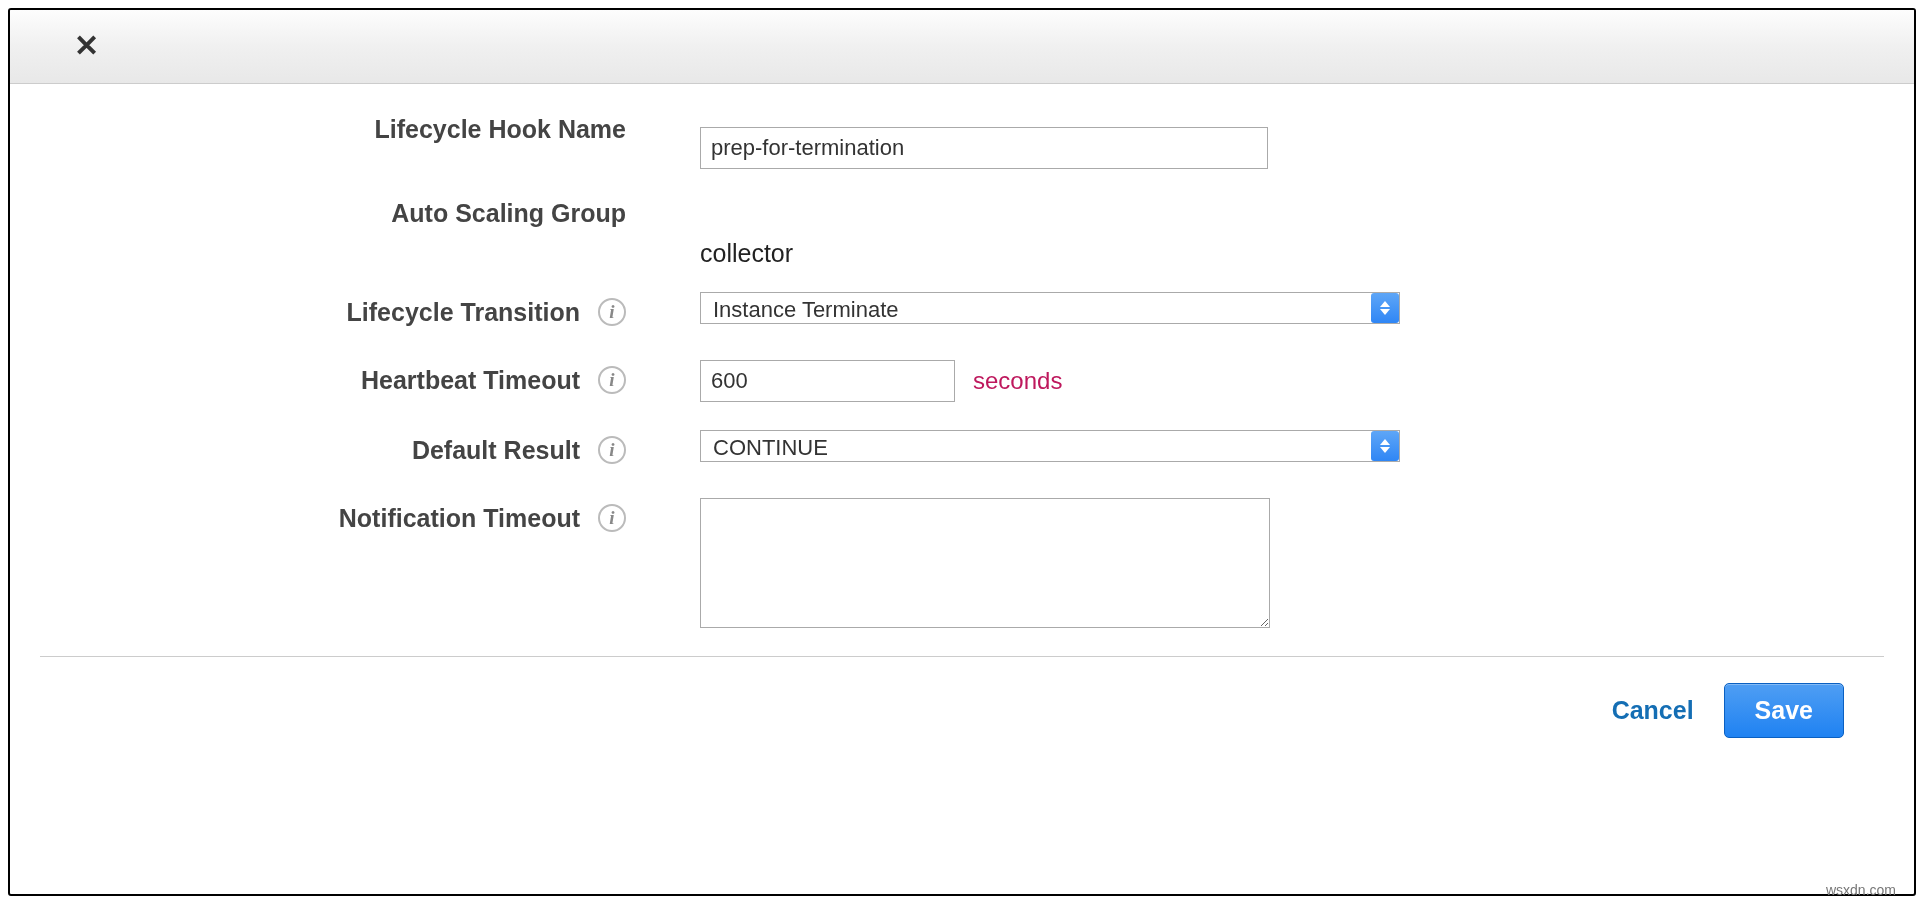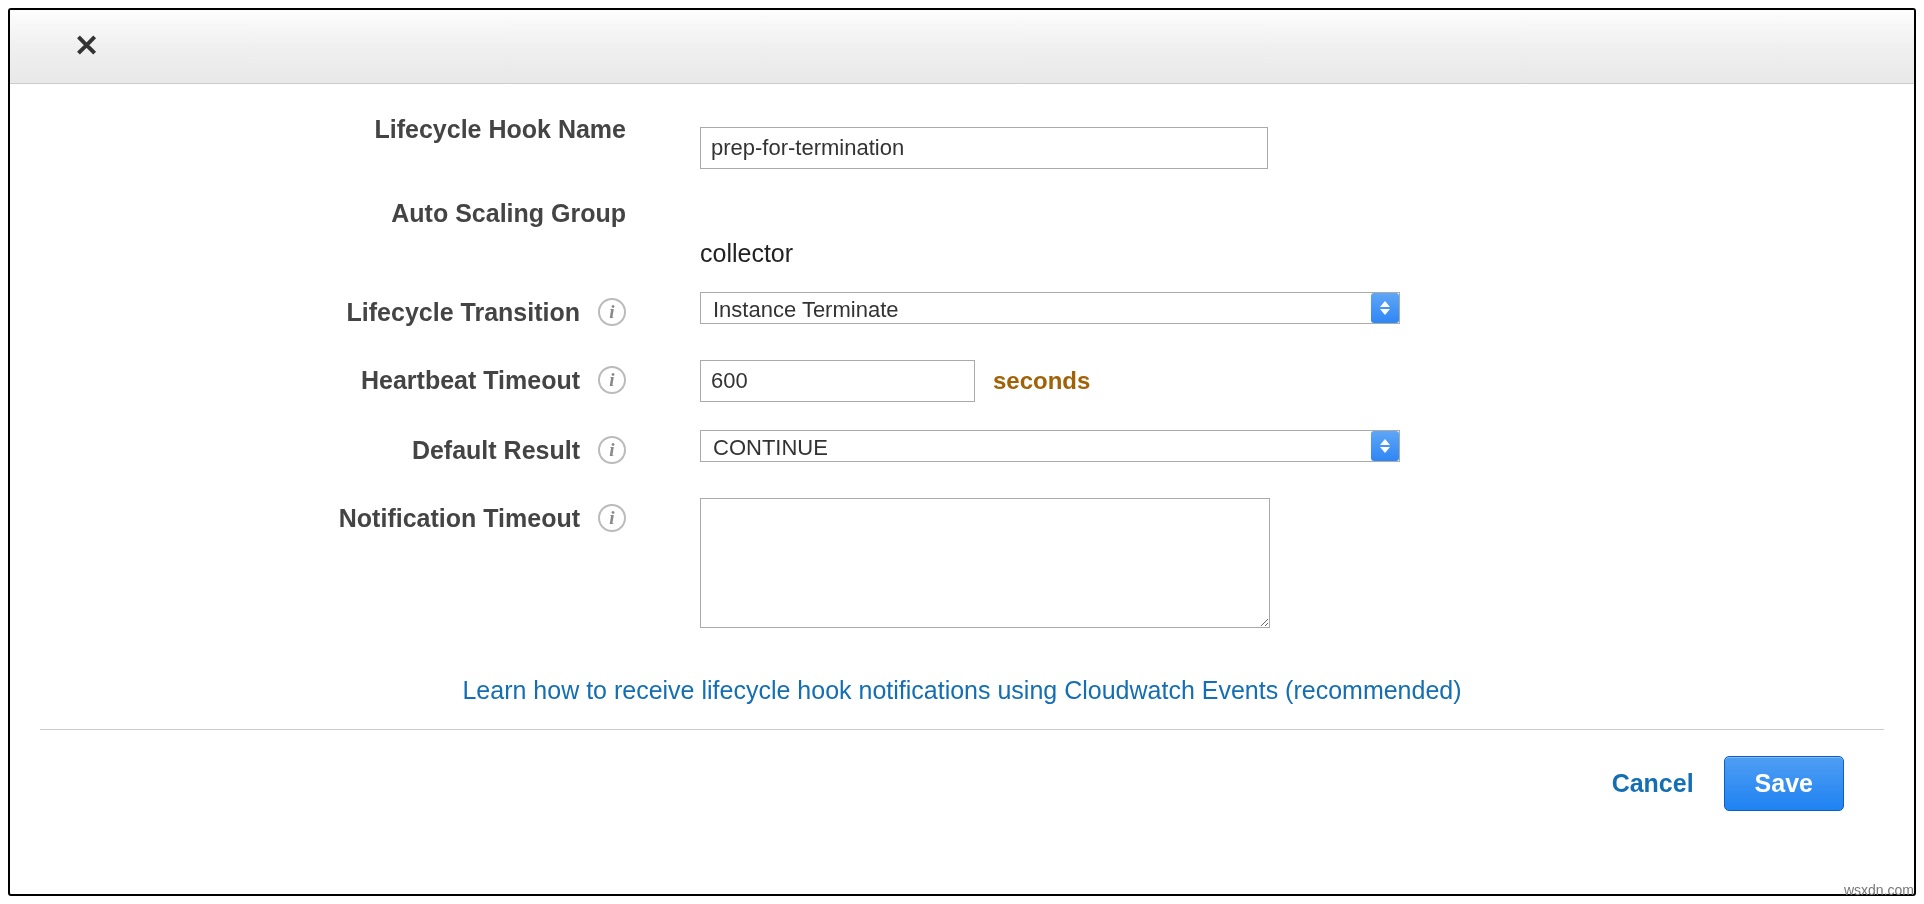--- a/index.html
+++ b/index.html
@@ -90,30 +90,30 @@
     }
     .text-input {
       border: 1px solid #aaa;
       height: 42px;
       padding: 4px 10px;
       font-size: 22px;
       font-family: inherit;
       color: #333;
     }
     .name-input { width: 568px; margin-top: 18px; }
-    .timeout-input { width: 275px; }
+    .timeout-input { width: 255px; }
     .static-text {
       font-size: 25px;
       color: #222;
       margin-top: 46px;
     }
     .unit {
       font-size: 24px;
-      font-weight: 700;
-      color: #a16207;
+      font-weight: 400;
+      color: #be185d;
     }
     .select-wrap {
       position: relative;
       display: inline-block;
     }
     .select {
       border: 1px solid #aaa;
       height: 32px;
       padding: 4px 48px 4px 12px;
       font-size: 22px;
@@ -195,21 +195,21 @@
       border-radius: 5px;
       color: #fff;
       font-size: 25px;
       font-weight: 700;
       padding: 12px 30px;
       cursor: pointer;
       box-shadow: inset 0 1px 0 rgba(255,255,255,0.3);
     }
     .attribution {
       position: fixed;
-      right: 10px;
+      right: 28px;
       bottom: 6px;
       font-size: 14px;
       color: #777;
     }
   </style>
 </head>
 <body>
 
 <div class="dialog">
 
@@ -281,23 +281,20 @@
     <div class="row">
       <div class="label-col">
         <span class="label">Notification Timeout</span>
         <span class="info-icon">i</span>
       </div>
       <div class="field-col">
         <textarea class="textarea" style=""></textarea>
       </div>
     </div>
 
-    <div class="help-row">
-      <a class="help-link">Learn how to receive lifecycle hook notifications using Cloudwatch Events (recommended)</a>
-    </div>
 
     <hr class="sep">
 
     <div class="footer">
       <button class="cancel-btn">Cancel</button>
       <button class="save-btn">Save</button>
     </div>
 
   </div>
 

